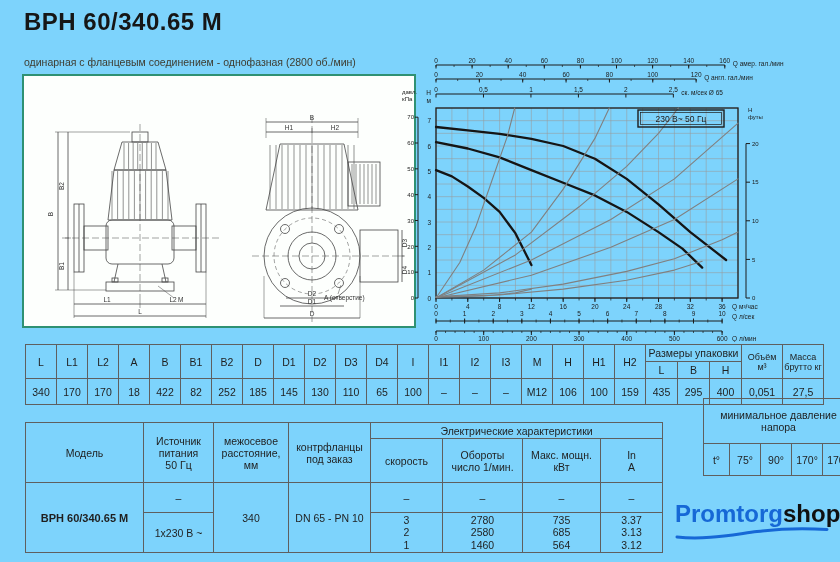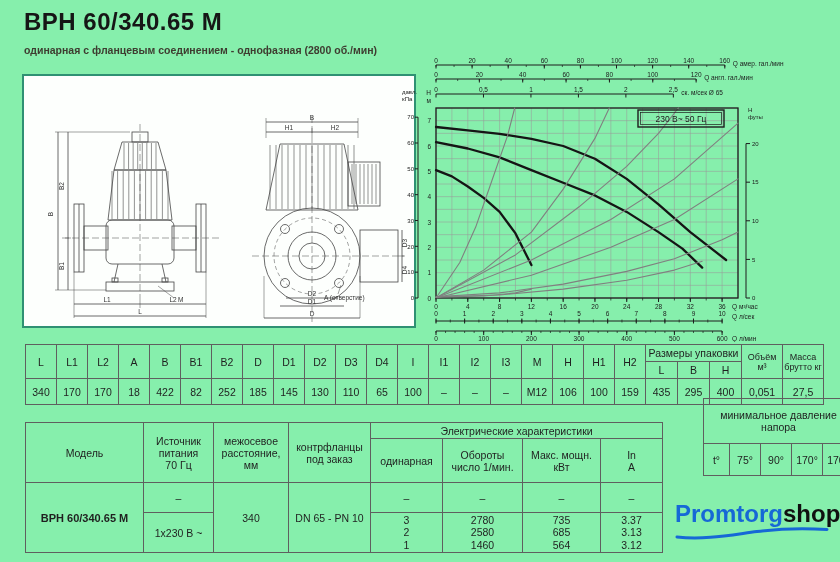--- a/index.html
+++ b/index.html
@@ -1,18 +1,18 @@
 <!DOCTYPE html>
 <html><head>
 <meta charset="utf-8">
 <style>
   html,body{margin:0;padding:0;background:#ffffff;font-family:"Liberation Sans",sans-serif;}
-  .page{position:relative;width:840px;height:562px;background:#86efac;overflow:hidden;}
+  .page{position:relative;width:840px;height:562px;background:#7dd3fc;overflow:hidden;}
   .title{position:absolute;left:24px;top:8px;font-size:24px;font-weight:bold;color:#161616;letter-spacing:.5px;}
-  .subtitle{position:absolute;left:24px;top:44px;font-size:10.5px;font-weight:bold;color:#3e3c30;}
+  .subtitle{position:absolute;left:24px;top:56px;font-size:10.5px;font-weight:normal;color:#3e3c30;}
   .drawbox{position:absolute;left:22px;top:74px;width:390px;height:250px;border:2px solid #2f9173;background:#fdfffd;}
   .chart{position:absolute;left:402px;top:50px;width:420px;height:292px;}
   table{border-collapse:collapse;table-layout:fixed;}
   th,td{border:1px solid #5f5f5f;font-size:10.5px;font-weight:normal;text-align:center;vertical-align:middle;color:#1f1f1f;padding:0 1px;overflow:hidden;}
   .pre{white-space:pre-line;line-height:12px;}
   .t1{position:absolute;left:25px;top:344px;width:798px;}
   .t1 thead tr{height:17px;}
   .t1 tbody tr{height:26px;}
   .t1 .small{font-size:9px;line-height:10px;}
   .t2{position:absolute;left:25px;top:422px;width:637px;}
@@ -576,30 +576,30 @@
       <col style="width:72px">
         <col style="width:80px">
         <col style="width:78px">
         <col style="width:62px">
     </colgroup>
     <tbody>
         <tr class="h1r">
       <th rowspan="2">Модель</th>
       <th rowspan="2" class="pre">Источник
 питания
-70 Гц</th>
+50 Гц</th>
       <th rowspan="2" class="pre">межосевое
 расстояние,
 мм</th>
       <th rowspan="2" class="pre">контрфланцы
 под заказ</th>
       <th colspan="4">Электрические характеристики</th>
     </tr>
     <tr class="h2r">
-      <th>одинарная</th>
+      <th>скорость</th>
       <th class="pre">Обороты
 число 1/мин.</th>
       <th class="pre">Макс. мощн.
 кВт</th>
       <th class="pre">In
 А</th>
     </tr>
     <tr class="b1r" id="t2b1">
       <td rowspan="2" class="model-cell">BPH 60/340.65 M</td>
       <td>–</td>

